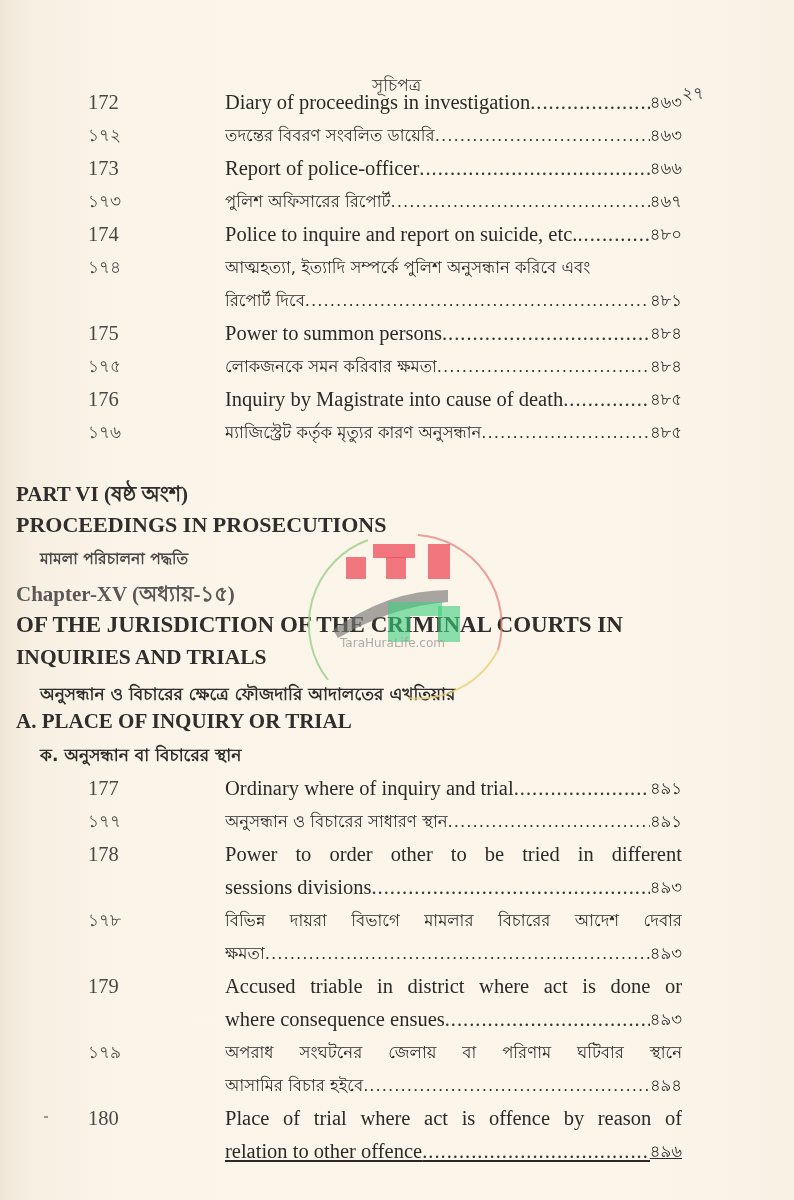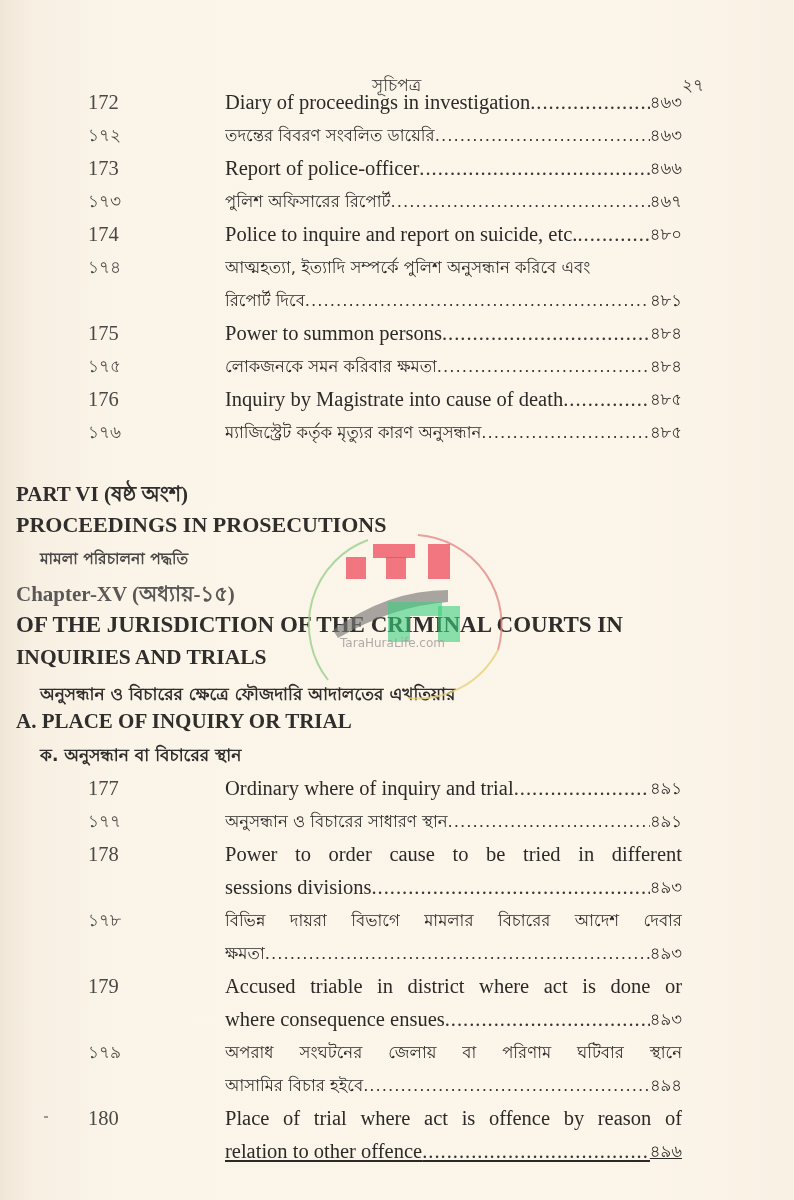--- a/index.html
+++ b/index.html
@@ -7,21 +7,21 @@
     width: 794px; height: 1200px; overflow: hidden;
     background: linear-gradient(90deg, #efe6d6 0px, #f7efe2 30px, #fbf4e8 120px, #fcf5ea 600px, #f9f1e4 794px);
     font-family: "Liberation Serif", "DejaVu Serif", serif;
     color: #2b2a28;
     position: relative;
   }
   .page { position: absolute; left: 0; top: 0; width: 794px; height: 1200px; }
 
   .running-head { position: absolute; top: 40px; left: 0; width: 794px; height: 30px; margin-top: 32px; }
   .rh-title { position: absolute; left: 372px; top: 0; font-family: "DejaVu Sans", sans-serif; font-size: 17px; color: #3a3836; }
-  .rh-page { position: absolute; left: 682px; top: 0; font-family: "DejaVu Sans", sans-serif; font-size: 17px; color: #3a3836; }
+  .rh-page { position: absolute; left: 682px; top: 8px; font-family: "DejaVu Sans", sans-serif; font-size: 17px; color: #3a3836; }
 
   .entry { position: absolute; left: 0; width: 794px; font-size: 20.5px; line-height: 33px; }
   .entry .num { position: absolute; left: 88px; top: 0; color: #4a4846; }
   .entry .num.bn { font-family: "DejaVu Sans", sans-serif; font-size: 17px; }
   .entry .line { position: absolute; left: 225px; width: 457px; display: flex; white-space: nowrap; overflow: hidden; }
   .entry .line.bn { font-family: "DejaVu Sans", sans-serif; font-size: 16.5px; }
   .entry .txt { flex: 0 0 auto; }
   .entry .dots { flex: 1 1 auto; overflow: hidden; letter-spacing: 1px; color: #3a3836; }
   .entry .dots::before { content: "...................................................................................................................................................................................................."; }
   .entry .pg { flex: 0 0 auto; font-family: "DejaVu Sans", sans-serif; font-size: 16.5px; }
@@ -176,21 +176,21 @@
           <span class="dots"></span>
           <span class="pg">৪৯১</span>
         </div>
       </div>
       <div class="entry" style="top: 838px;">
         <span class="num">178</span>
         <div class="line full" style="top: 0px;">
           <span>Power</span>
           <span>to</span>
           <span>order</span>
-          <span>cause</span>
+          <span>other</span>
           <span>to</span>
           <span>be</span>
           <span>tried</span>
           <span>in</span>
           <span>different</span>
         </div>
         <div class="line" style="top: 33px; text-align: right;">
           <span class="txt">sessions divisions </span>
           <span class="dots"></span>
           <span class="pg">৪৯৩</span>

